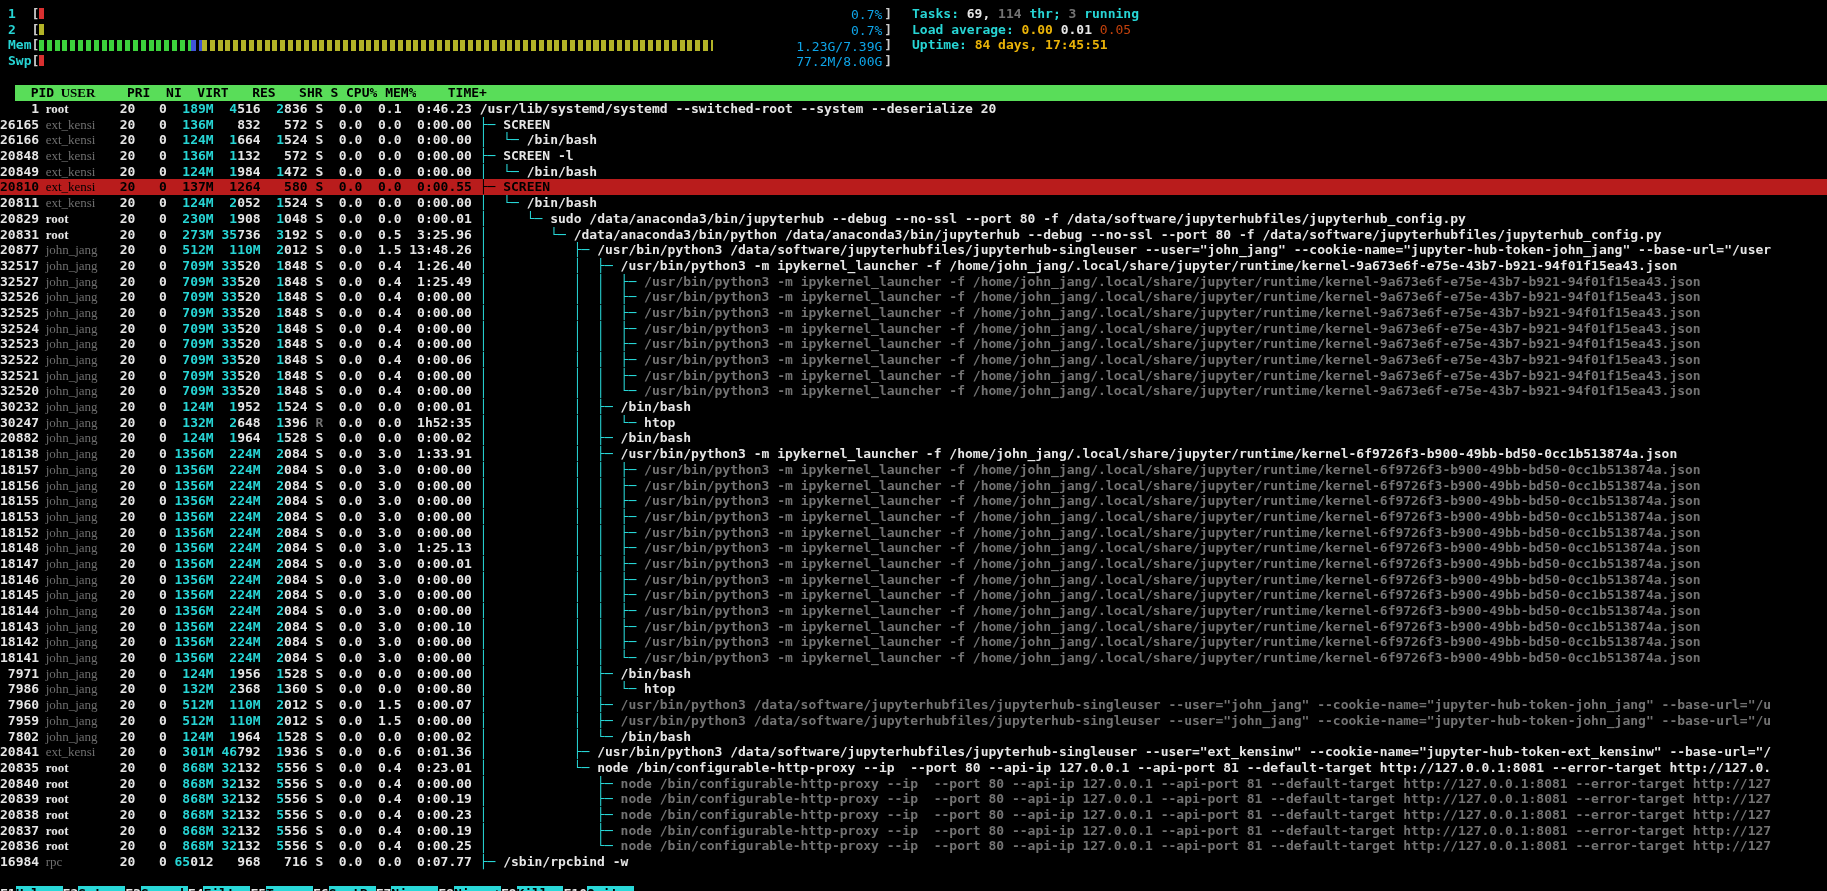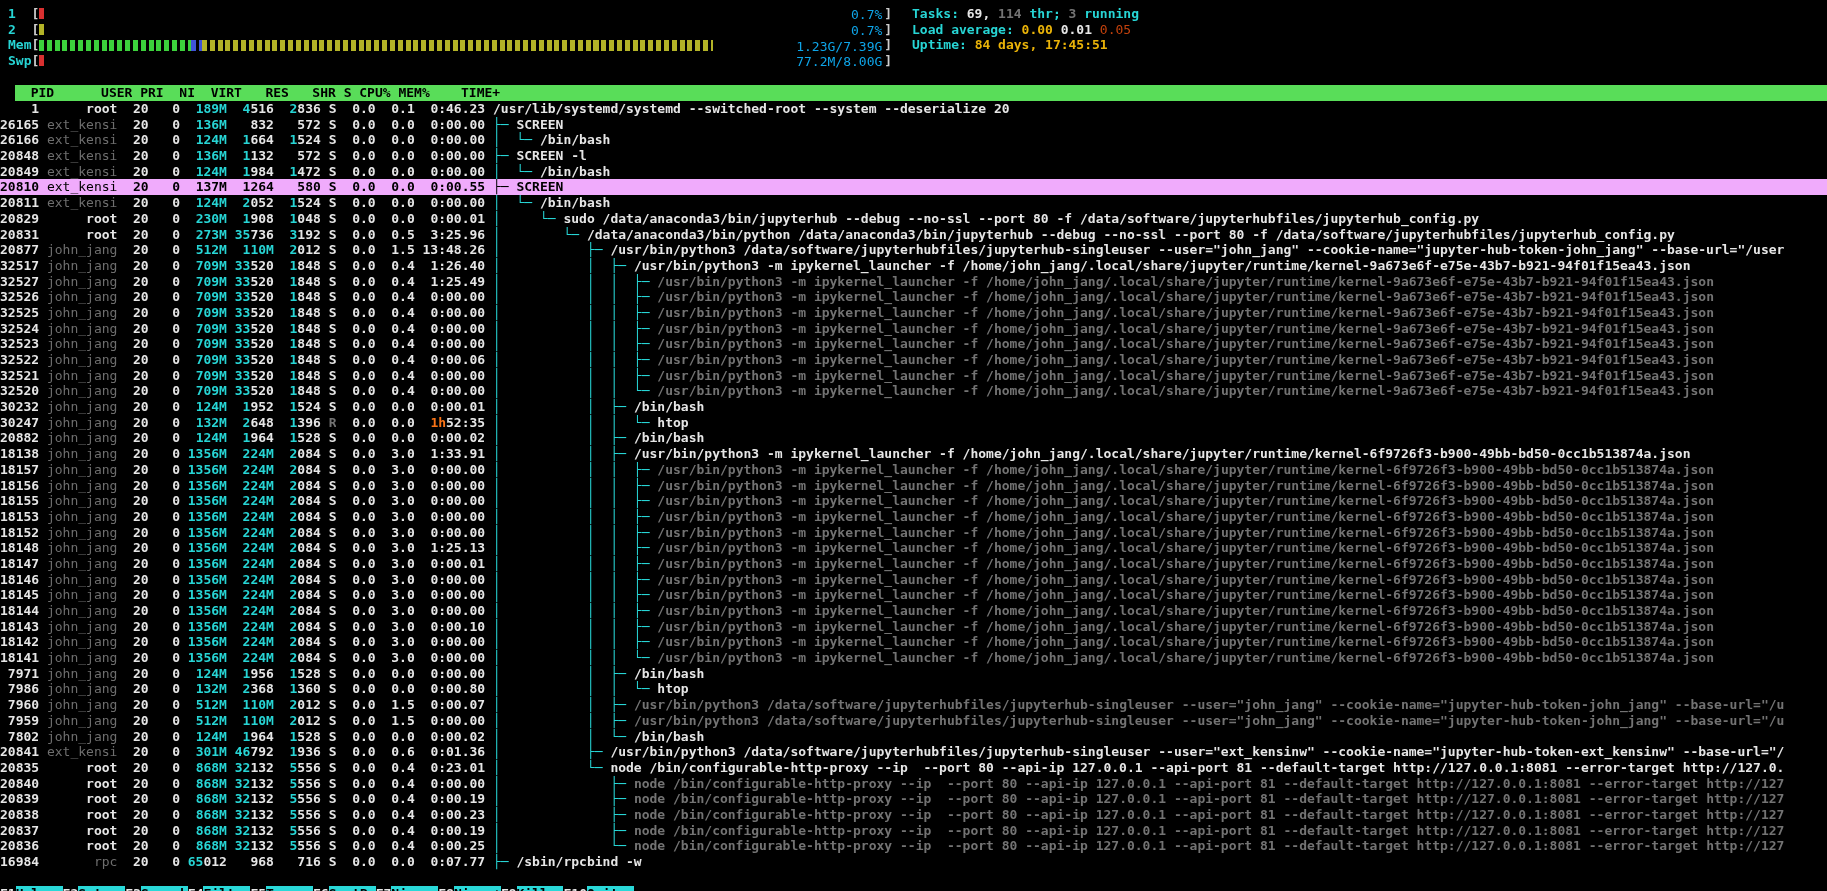--- a/index.html
+++ b/index.html
@@ -8,41 +8,41 @@
     background:#000; font-family:"DejaVu Sans Mono", monospace;
     font-size:13px; line-height:15.7px; font-weight:bold; white-space:pre;
     color:#e6e6e6;
   }
   .w  {color:#e6e6e6;}
   .wb {color:#eab308;}
   .sh {color:#6e6e6e; font-weight:normal;}
   .sh2{color:#c2410c; font-weight:normal;}
   .cy {color:#27d5d5;}
   .gr {color:#737373;}
-  .rd {color:#f97316;}
+  .rd {color:#e5e5e5;}
   
   #meters{position:absolute; left:8px; top:6px;}
   .meter{display:flex; align-items:center; height:15.7px;}
   .mlabel{display:inline-block; width:3ch; color:#27d5d5;}
   .brk{color:#cfcfcf;}
   .mbar{position:relative; display:inline-block; width:845px; height:13px;}
   .tick{position:absolute; top:1px; height:11px;}
   .mval{position:absolute; right:2px; top:0; height:13px; color:#0ea5e9; font-weight:normal;}
   
   #info{position:absolute; left:912px; top:6px;}
   .iline{height:15.7px;}
   
   #thead{position:absolute; left:15px; top:85px; width:1827px; height:16px; background:#59dd59; color:#000; display:flex;}
   #rows{position:absolute; left:0; top:101px; width:1827px;}
   .row{display:flex; width:1827px; height:15.7px;}
-  .row.sel{background:#f0abfc;}
+  .row.sel{background:#b91c1c;}
   .row.sel span{color:#000 !important;}
   .c{display:inline-block; flex:none; overflow:hidden;}
   .c.pid {width:5ch; text-align:right;}
-  .c.user{width:10ch; text-align:right; padding-left:1ch; box-sizing:border-box;}
+  .c.user{width:10ch; text-align:left; padding-left:1ch; box-sizing:border-box;font-family:Liberation Serif, serif;}
   .c.pri, .c.ni {width:4ch; text-align:right;}
   .c.virt,.c.res,.c.shr{width:6ch; text-align:right;}
   .c.st  {width:2ch; text-align:right;}
   .c.cpu, .c.mem{width:5ch; text-align:right;}
   .c.time{width:9ch; text-align:right;}
   .c.cmd {flex:1 1 auto; padding-left:1ch; overflow:hidden;}
   
   #fkeys{position:absolute; left:0; top:886px; width:1827px; height:16px; display:flex;}
   .fk{display:inline-block;}
   .fk .k{color:#e6e6e6;}

